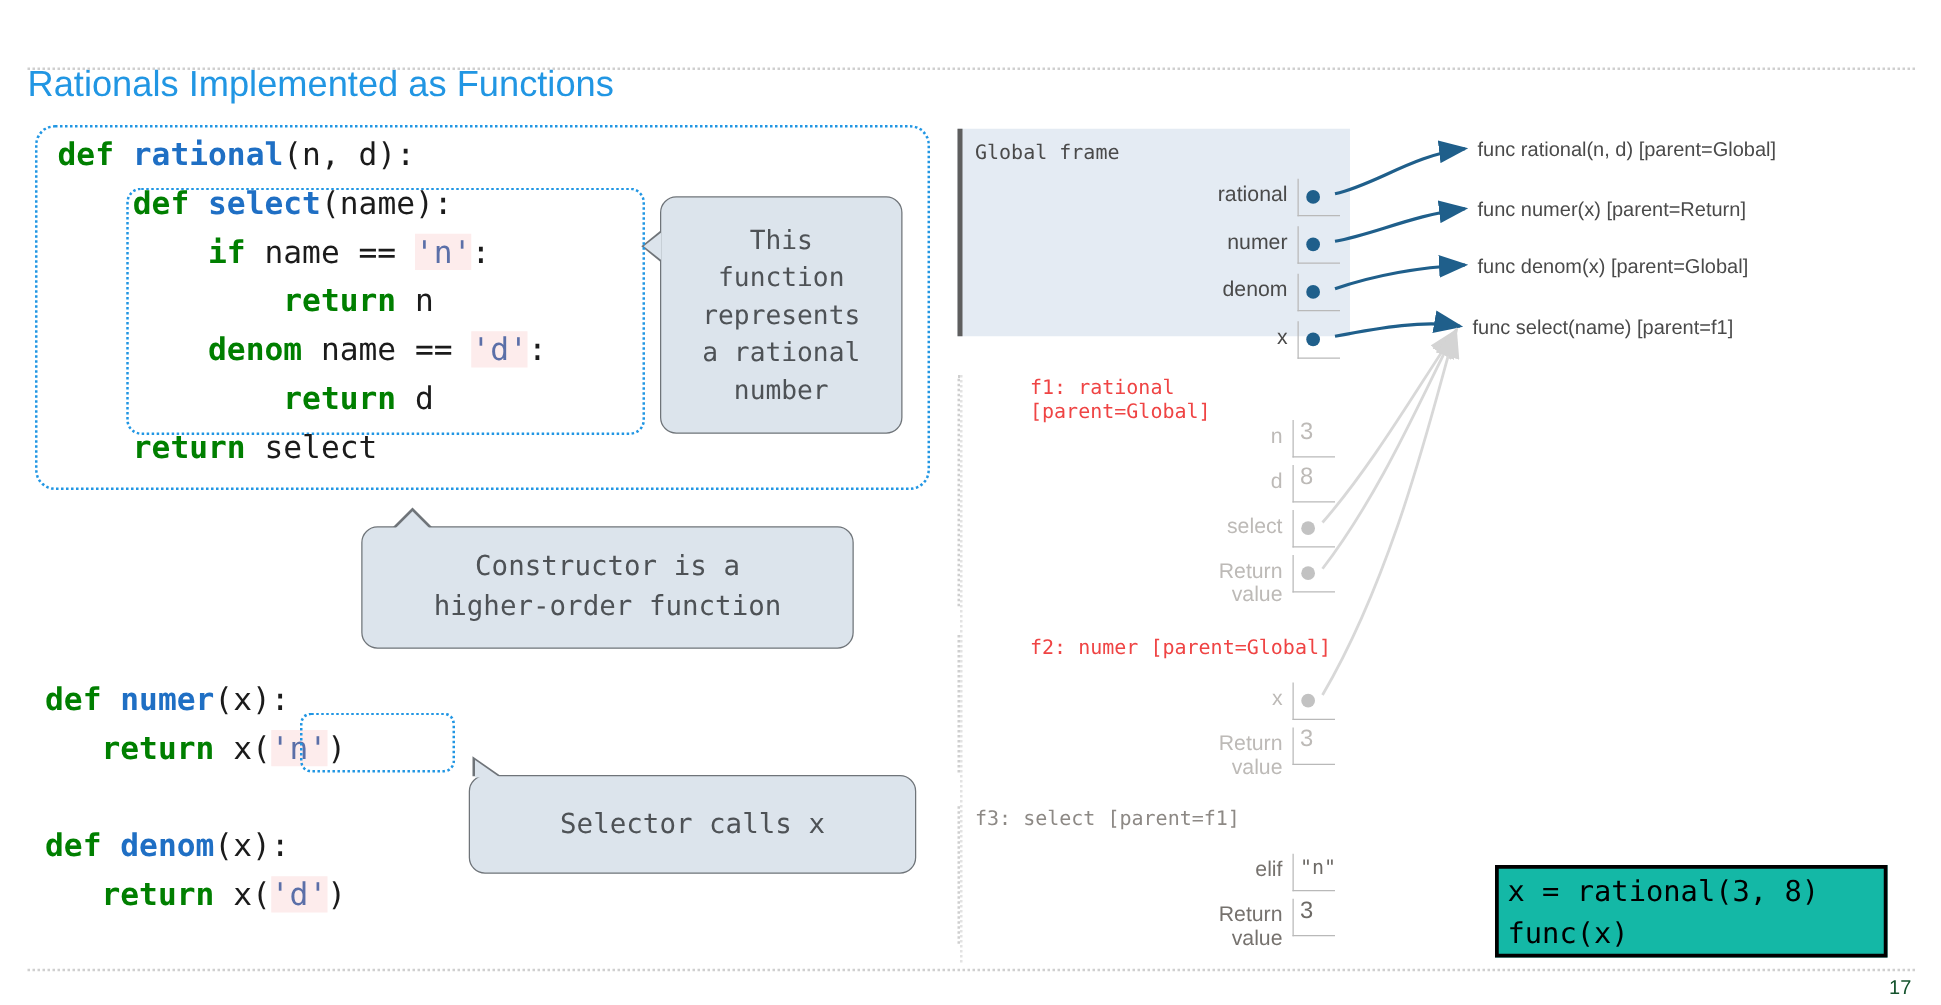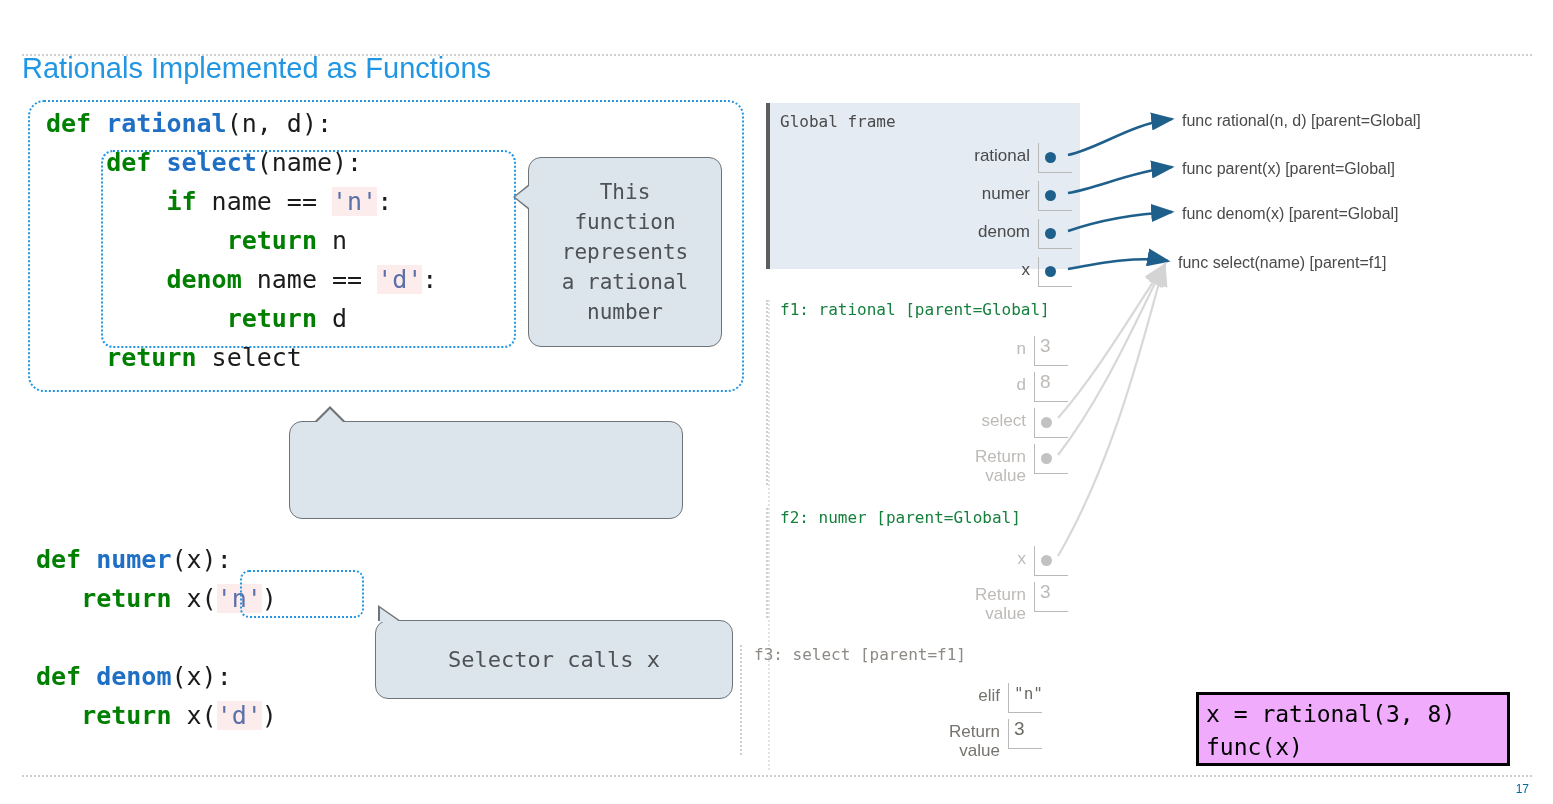--- a/index.html
+++ b/index.html
@@ -22,21 +22,21 @@
   #title-rule {
     position:absolute; left:22px; top:54px; width:1510px; height:0;
     border-top:2px dotted #cfcfcf;
   }
   #footer-rule {
     position:absolute; left:22px; top:775px; width:1510px; height:0;
     border-top:2px dotted #cfcfcf;
   }
   #page-number {
     position:absolute; right:24px; top:782px;
-    font-size:12px; color:#0369a1;
+    font-size:16px; color:#14532d;
     font-family:"Liberation Sans", sans-serif;
     text-align:right;
   }
   #panel-divider {
     position:absolute; left:768px; top:300px; width:0; height:470px;
     border-left:2px dotted #e2e2e2;
   }
 
   
   .code {
@@ -156,23 +156,23 @@
   .frame {
     position:absolute;
     border-left:2px dotted #cfcfcf;
   }
   .frame .frame-title {
     position:absolute; left:12px; top:0px;
     font-size:16px;
   }
   #frame-f1 { left:766px; top:300px; width:314px; height:185px; }
   #frame-f2 { left:766px; top:508px; width:314px; height:110px; }
-  #frame-f3 { left:740px; top:645px; width:314px; height:110px; }
-
-  #frame-f1 .frame-title, #frame-f2 .frame-title { color:#15803d; }
+  #frame-f3 { left:766px; top:645px; width:314px; height:110px; }
+
+  #frame-f1 .frame-title, #frame-f2 .frame-title { color:#ef4444;margin-left:44px; }
   #frame-f3 .frame-title { color:#8d8985; }
 
   
   .binding {
     position:absolute;
     display:flex; align-items:flex-start;
   }
   .binding .blabel {
     font-family:"Liberation Sans", sans-serif;
     font-size:17px;
@@ -212,21 +212,21 @@
     position:absolute;
     font-family:Liberation Sans, sans-serif;
     font-size:16px;
     color:#4a4a4a;
     white-space:nowrap;
   }
 
   
   #exec-box {
     position:absolute; left:1196px; top:692px; width:314px; height:74px;
-    border:3px solid #000000; background:#f0abfc;
+    border:3px solid #000000; background:#14b8a6;
   }
   #exec-box .line {
     font-family:"DejaVu Sans Mono", monospace;
     font-size:23px; line-height:33px;
     color:#000000; white-space:pre;
     padding-left:7px;
   }
   #exec-box .l1 { padding-top:3px; }
 
   #arrow-layer {
@@ -268,20 +268,22 @@
   <span class="txt">This
 function
 represents
 a rational
 number</span>
 </div>
 
 <div class="callout" id="callout-hof">
   <span class="tipb"></span>
   <span class="tip"></span>
+  <span class="txt">Constructor is a
+higher-order function</span>
 </div>
 
 <div class="callout" id="callout-selector">
   <span class="tipb"></span>
   <span class="tip"></span>
   <span class="txt">Selector calls x</span>
 </div>
 
 <div id="global-frame">
   <div class="frame-title mono">Global frame</div>
@@ -372,21 +374,21 @@
   <div class="binding" style="left:180px; top:74px;">
     <div class="blabel act" style="width:78px; white-space:pre; color:#76726e;">Return
 value</div>
     <div class="bbox">
         <span class="bval" style="color:#6d6a66;">3</span>
       </div>
   </div>
 </div>
 
 <div class="funclabel" style="left:1182px; top:112px;">func rational(n, d) [parent=Global]</div>
-<div class="funclabel" style="left:1182px; top:160px;">func parent(x) [parent=Global]</div>
+<div class="funclabel" style="left:1182px; top:160px;">func numer(x) [parent=Return]</div>
 <div class="funclabel" style="left:1182px; top:205px;">func denom(x) [parent=Global]</div>
 <div class="funclabel" style="left:1178px; top:254px;">func select(name) [parent=f1]</div>
 
 <svg id="arrow-layer">
   <defs>
     <marker id="ah-blue" markerWidth="9" markerHeight="7" refX="8" refY="3.5" orient="auto">
       <polygon points="0 0, 9 3.5, 0 7" fill="#1f5f8b"></polygon>
     </marker>
     <marker id="ah-gray" markerWidth="11" markerHeight="9" refX="9" refY="4.5" orient="auto">
       <polygon points="0 0, 11 4.5, 0 9" fill="#d4d4d4"></polygon>

